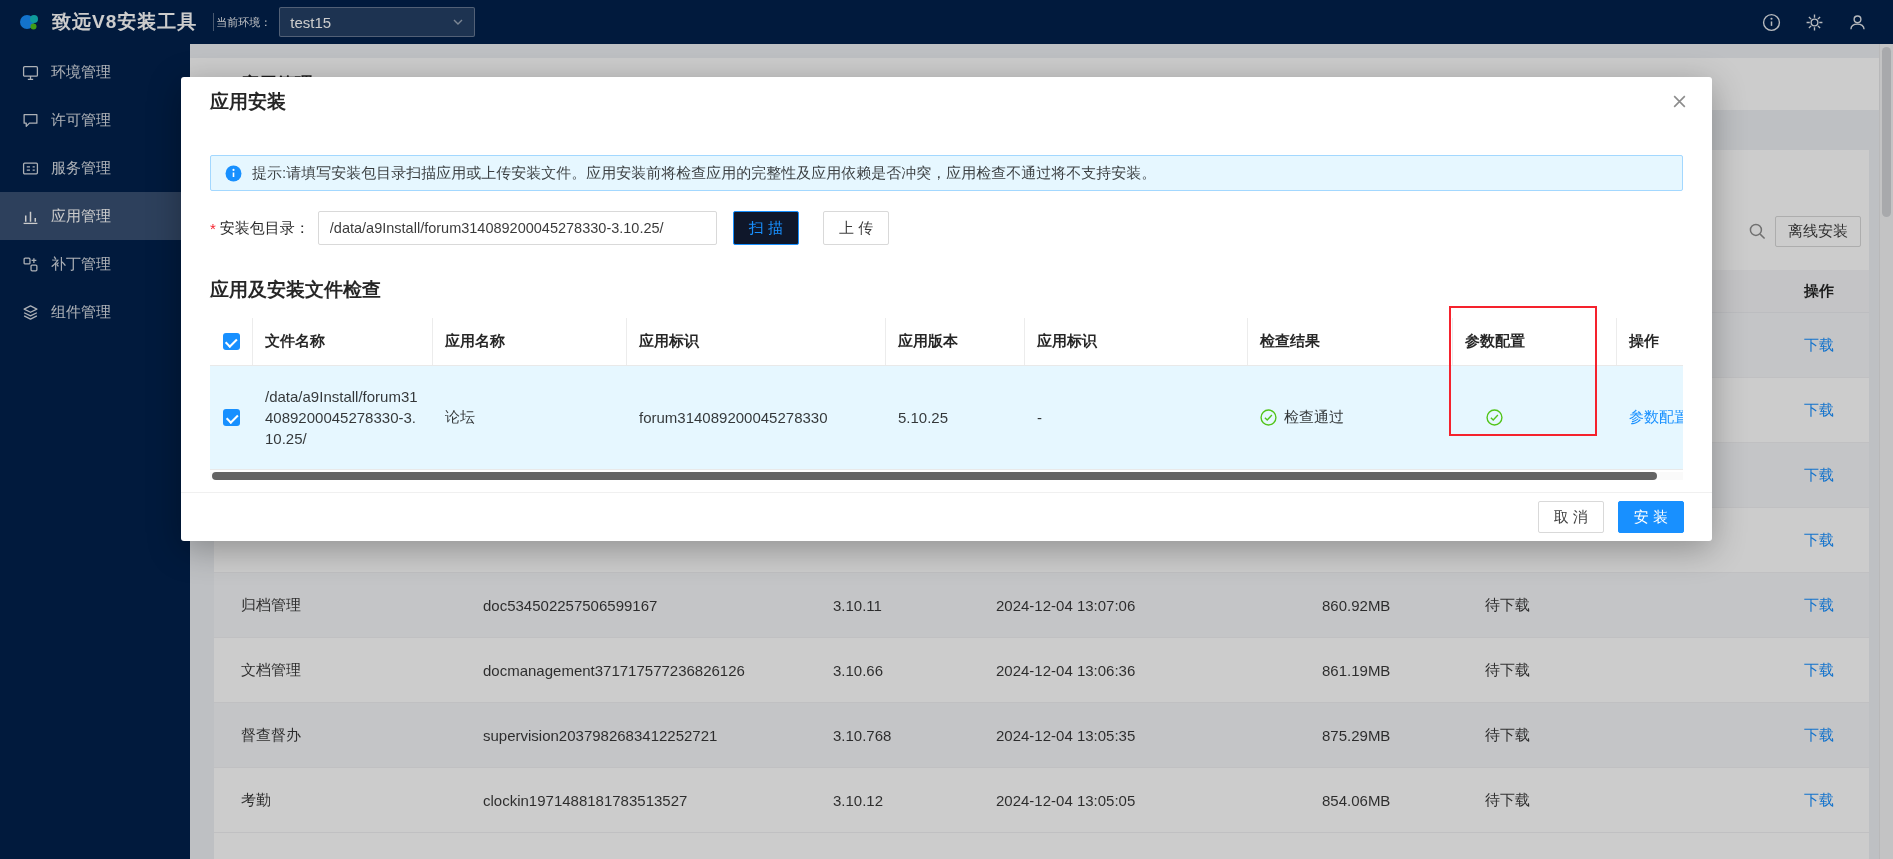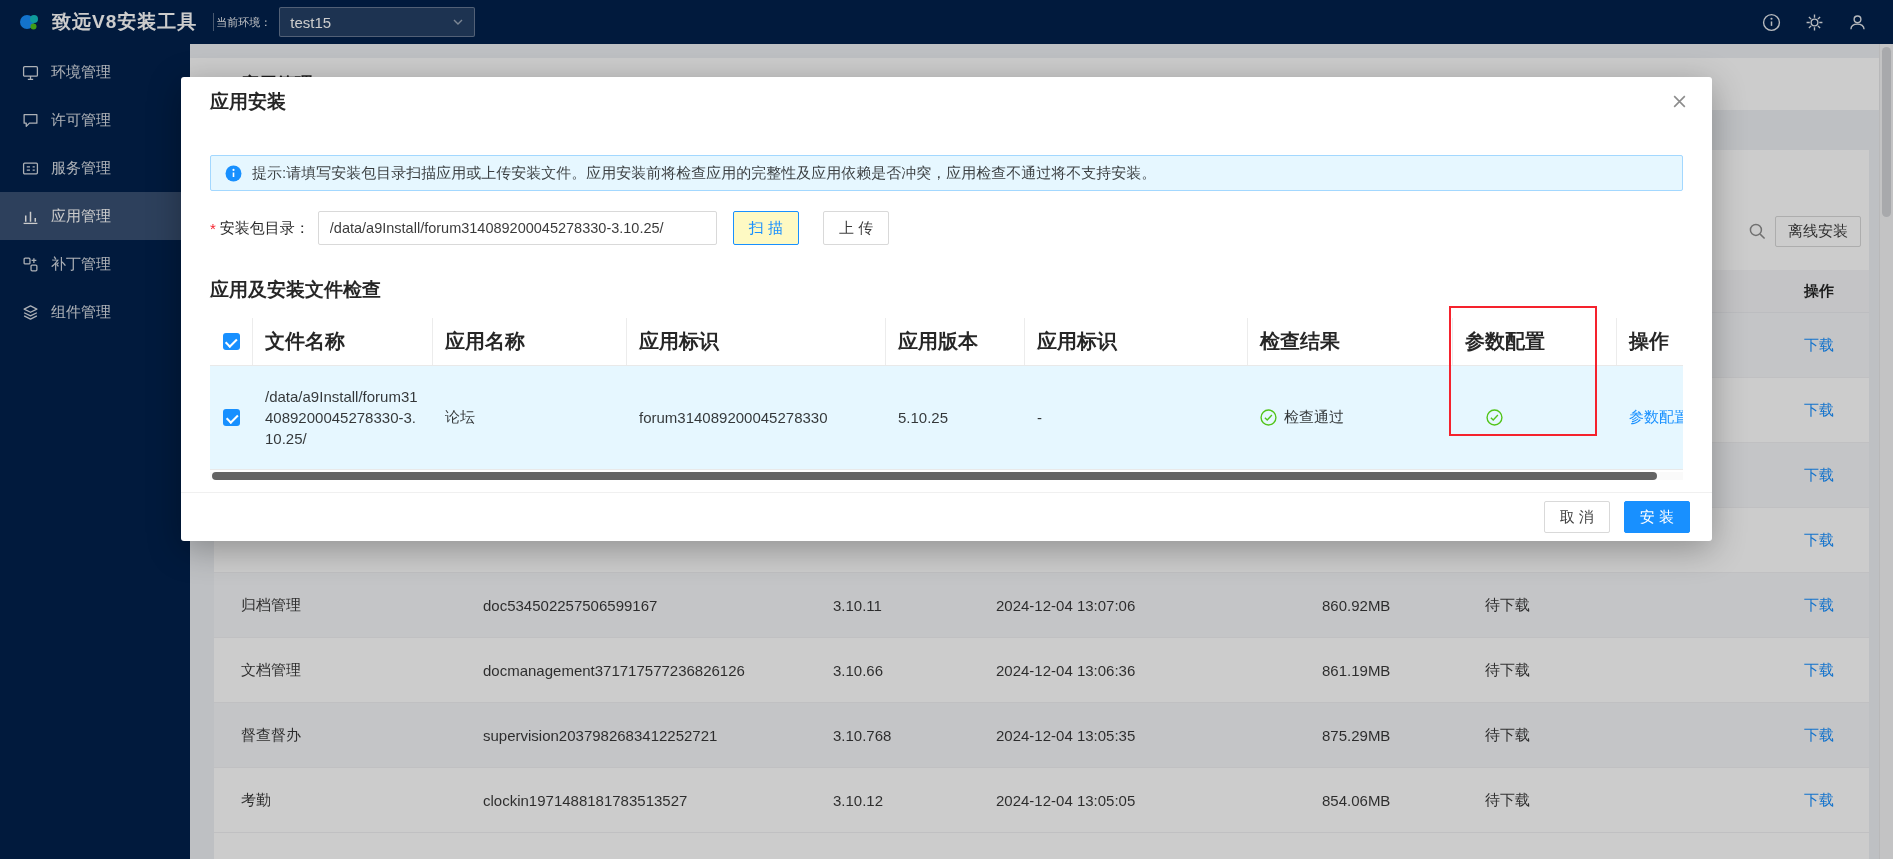--- a/index.html
+++ b/index.html
@@ -102,27 +102,27 @@
     font-size:15px; color:rgba(0,0,0,0.75); white-space:nowrap; overflow:hidden;
   }
   .form-row{ margin:20px 29px 0; display:flex; align-items:center; font-size:15px; }
   .req{ color:#f5222d; margin-right:4px; }
   .form-label{ color:rgba(0,0,0,0.85); margin-right:8px; white-space:nowrap; }
   .dir-input{
     width:399px; height:34px; border:1px solid #d9d9d9; border-radius:2px;
     padding:0 11px; font-size:14.5px; color:rgba(0,0,0,0.78); font-family:inherit;
   }
   .btn{ height:34px; padding:0 15px; border-radius:2px; font-size:15px; cursor:pointer; font-family:inherit; }
-  .btn.scan{ margin-left:16px; background:#fef9c3; border:1px solid #1890ff; color:#1890ff; }
+  .btn.scan{ margin-left:16px; background:#0f172a; border:1px solid #1890ff; color:#1890ff; }
   .btn.upload{ margin-left:24px; background:#fff; border:1px solid #d9d9d9; color:rgba(0,0,0,0.78); }
   .section-title{ margin:32px 29px 0; font-size:19px; font-weight:700; color:rgba(0,0,0,0.85); }
 
   .check-table{ margin:15px 29px 0; width:1473px; overflow:hidden; position:relative; }
   .ct-head, .ct-row{ display:flex; width:1547px; }
-  .ct-head{ height:48px; border-bottom:1px solid #e9e9e9; font-weight:700; font-size:20px; color:rgba(0,0,0,0.85);text-align:center; }
+  .ct-head{ height:48px; border-bottom:1px solid #e9e9e9; font-weight:700; font-size:15px; color:rgba(0,0,0,0.85);text-align:center; }
   .ct-row{ height:104px; background:#e6f7ff; border-bottom:1px solid #e9e9e9; font-size:15px; color:rgba(0,0,0,0.78); }
   .ct-cell{ flex:none; display:flex; align-items:center; padding:0 12px; }
   .ct-head .ct-cell{ border-right:1px solid #ececec; }
   .col-cb{ width:43px; justify-content:center; padding:0; }
   .col-file{ width:180px; }
   .ct-row .col-file{ word-break:break-all; line-height:21px; white-space:normal; }
   .col-appname{ width:194px; }
   .col-appid{ width:259px; }
   .col-ver{ width:139px; }
   .col-prog{ width:223px; }
@@ -141,21 +141,21 @@
   .ct-scroll{ height:8px; margin-top:2px; position:relative; background:#fafafa; cursor:pointer; }
   .ct-thumb{ position:absolute; left:2px; top:0; width:1445px; height:8px; background:#636363; border-radius:4px; }
 
   .highlight-box{
     position:absolute; left:1268px; top:229px; width:148px; height:130px;
     border:2px solid #f5222d; z-index:5; pointer-events:none;
   }
   .modal-footer{
     position:absolute; left:0; right:0; bottom:0; height:49px;
     border-top:1px solid #f0f0f0; display:flex; align-items:center;
-    justify-content:flex-end; gap:14px; padding-right:22px;
+    justify-content:flex-end; gap:14px; padding-right:28px;
   }
   .btn.cancel{ height:32px; background:#fff; border:1px solid #d9d9d9; color:rgba(0,0,0,0.78); }
   .btn.install{ height:32px; background:#1890ff; border:1px solid #1890ff; color:#fff; }
 </style>
 </head>
 <body>
 
 <header class="app-header">
   <svg class="logo" width="24" height="24" viewBox="0 0 24 24">
     <circle cx="9" cy="12" r="7" fill="#1890ff"></circle>

